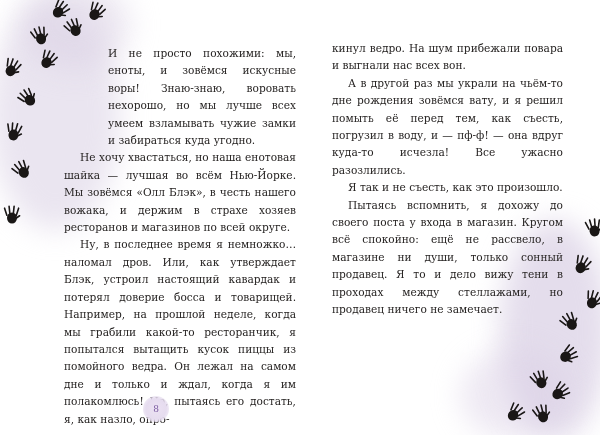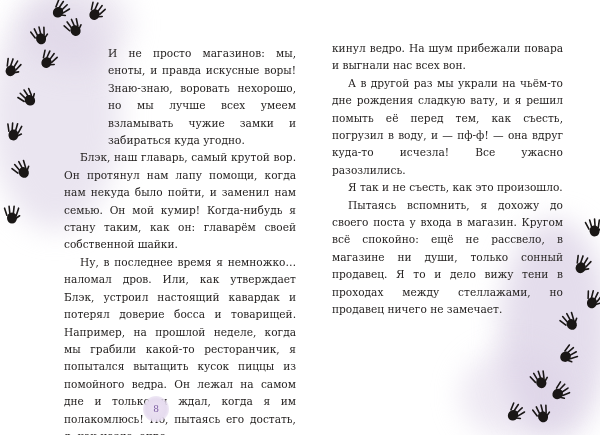--- a/index.html
+++ b/index.html
@@ -26,33 +26,33 @@
 
 <div class="spread">
 
   <div class="wash" style="left:-10px;top:0;width:130px;height:230px;background:rgba(217,207,228,0.55);"></div>
   <div class="wash" style="left:20px;top:-20px;width:110px;height:90px;background:rgba(217,207,228,0.5);"></div>
   <div class="wash" style="left:500px;top:220px;width:110px;height:220px;background:rgba(210,198,224,0.6);"></div>
   <div class="wash" style="left:460px;top:350px;width:110px;height:90px;background:rgba(217,207,228,0.45);"></div>
 
   <div class="page page-left">
     <div class="text">
-      <p style="padding-left:44px;text-indent:0;">И не просто магазинов: мы, еноты, и правда искусные воры! Знаю-знаю, воровать нехорошо, но мы лучше всех умеем взламывать чужие замки и забираться куда угодно.</p>
-      <p>Блэк, наш главарь, самый крутой вор. Он протянул нам лапу помощи, когда нам некуда было пойти, и заменил нам семью. Он мой кумир! Когда-нибудь я стану таким, как он: главарём своей собственной шайки.</p>
+      <p style="padding-left:44px;text-indent:0;">И не просто похожими: мы, еноты, и зовёмся искусные воры! Знаю-знаю, воровать нехорошо, но мы лучше всех умеем взламывать чужие замки и забираться куда угодно.</p>
+      <p>Не хочу хвастаться, но наша енотовая шайка — лучшая во всём Нью-Йорке. Мы зовёмся «Олл Блэк», в честь нашего вожака, и держим в страхе хозяев ресторанов и магазинов по всей округе.</p>
       <p>Ну, в последнее время я немножко… наломал дров. Или, как утверждает Блэк, устроил настоящий кавардак и потерял доверие босса и товарищей. Например, на прошлой неделе, когда мы грабили какой-то ресторанчик, я попытался вытащить кусок пиццы из помойного ведра. Он лежал на самом дне и только и ждал, когда я им полакомлюсь! Но, пытаясь его достать, я, как назло, опро-</p>
     </div>
     <div class="pagenum">
       <span>8</span>
     </div>
   </div>
 
   <div class="page page-right">
     <div class="text">
       <p class="noind">кинул ведро. На шум прибежали повара и выгнали нас всех вон.</p>
-      <p>А в другой раз мы украли на чьём-то дне рождения сладкую вату, и я решил помыть её перед тем, как съесть, погрузил в воду, и — пф-ф! — она вдруг куда-то исчезла! Все ужасно разозлились.</p>
+      <p>А в другой раз мы украли на чьём-то дне рождения зовёмся вату, и я решил помыть её перед тем, как съесть, погрузил в воду, и — пф-ф! — она вдруг куда-то исчезла! Все ужасно разозлились.</p>
       <p>Я так и не съесть, как это произошло.</p>
       <p>Пытаясь вспомнить, я дохожу до своего поста у входа в магазин. Кругом всё спокойно: ещё не рассвело, в магазине ни души, только сонный продавец. Я то и дело вижу тени в проходах между стеллажами, но продавец ничего не замечает.</p>
 
     </div>
   </div>
 
   <svg width="0" height="0" style="position:absolute">
     <defs>
       <g id="paw">
         <ellipse cx="10" cy="13" rx="5" ry="5.5" fill="#1a1716"></ellipse>

